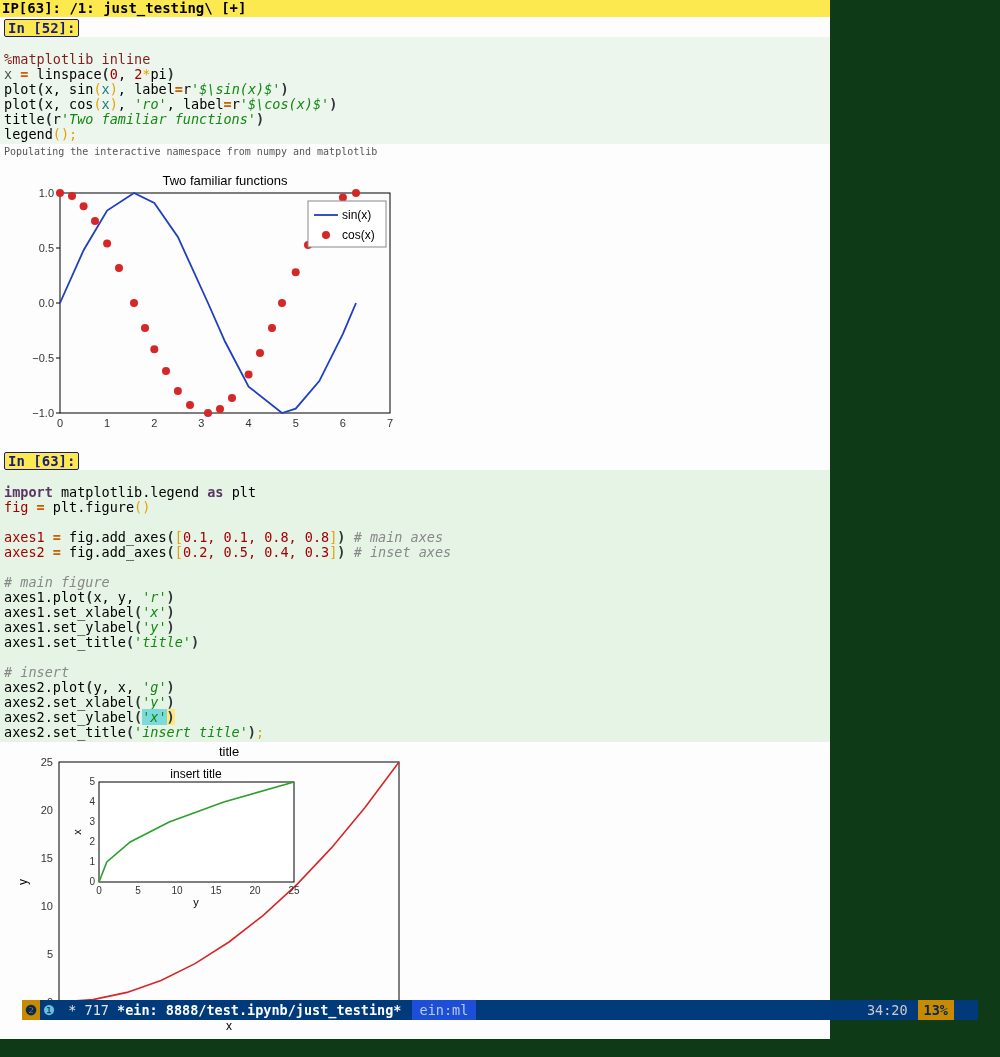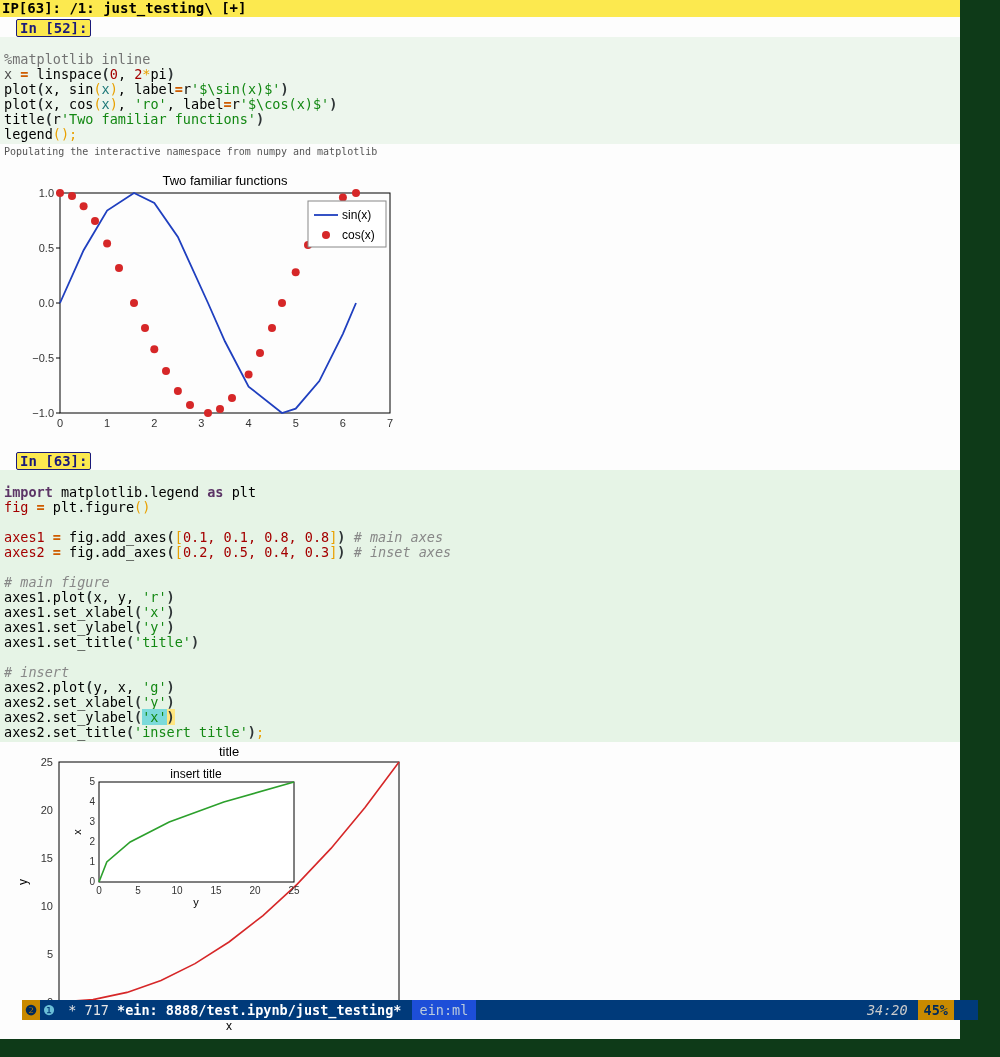--- a/index.html
+++ b/index.html
@@ -19,37 +19,37 @@
     inset: 0;
     background:
       radial-gradient(circle at 10% 20%, #2a6b35 0, #0e3a18 40%),
       radial-gradient(circle at 80% 70%, #2f7a3d 0, #0a3015 45%),
       radial-gradient(circle at 50% 90%, #1e5a28 0, #0a3015 50%);
     z-index: 0;
   }
   .frame {
     position: absolute;
     left: 0; top: 0;
-    width: 960px;
+    width: 830px;
     z-index: 1;
   }
   .titlebar {
     background: #fce94f;
     color: #000;
     font-weight: bold;
     padding: 0 2px;
     line-height: 17px;
     height: 17px;
     white-space: pre;
   }
   .buffer {
     background: #fdfdfd;
     padding: 0;
   }
-  .prompt-line { padding: 0 4px; margin-left: 12px; }
+  .prompt-line { padding: 0 4px; }
   .prompt-box {
     background: #fce94f;
     border: 1.5px solid #1a1a7a;
     border-radius: 2px;
     color: #1a1a7a;
     font-weight: bold;
     padding: 0 3px;
     display: inline-block;
   }
   .cell-code {
@@ -71,27 +71,27 @@
     color: #555;
   }
   .chart-wrap {
     background: #fdfdfd;
     padding: 12px 4px 4px 4px;
   }
   .chart-spacer { height: 10px; background:#fdfdfd; }
 
   
   .kw  { color: #5c3566; font-weight: bold; }  
-  .mag { color: #737373; }
+  .mag { color: #7f1d1d; }
   .var { color: #4e4e4e; }
   .teal{ color: #1f7a7a; }
   .num { color: #a40000; }   
   .op  { color: #e9a000; }   
   .opb { color: #2e3436; font-weight: bold; } 
-  .str { color: #138813; }   
+  .str { color: #138813; font-style: italic; }   
   .cmt { color: #888; font-style: italic; text-align: center; }
   .eq  { color: #ce5c00; font-weight: bold; }
   .assign { color: #a40000; }
   .cursor-bg { background: #ffe680; }
   .cursor-sel { background: #7bdada; }
 
   
   .modeline {
     position: absolute;
     bottom: 37px;
@@ -118,21 +118,21 @@
   }
   .ml-star { color: #e5e5e5; padding-left: 10px; }
   .ml-name { color: #fff; font-weight: bold; }
   .ml-mode {
     background: #1d4ed8;
     color: #bcd;
     padding: 0 8px;
     margin-left: 10px;
   }
   .ml-spacer { flex: 1; }
-  .ml-pos { color: #ccc; padding-right: 10px; font-style: italic; }
+  .ml-pos { color: #ccc; padding-right: 10px; }
   .ml-pct { background: #c98a00; color:#002a5a; font-weight:bold; padding:0 6px; }
   .ml-end { background: #003a7a; width: 24px; }
 
   
   .svgt { font-family: sans-serif; }
 </style>
 </head>
 <body>
 
 <div class="bg"></div>
@@ -319,15 +319,15 @@
   </div>
 </div>
 
 <div class="modeline">
   <span class="ml-left-badge">❷</span><span class="ml-left-badge2">❶</span>
   <span class="ml-star"><span>*</span> <span>717</span> </span>
   <span class="ml-name">*ein: 8888/test.ipynb/just_testing*</span>
   <span class="ml-mode">ein:ml</span>
   <span class="ml-spacer"></span>
   <span class="ml-pos">34:20</span>
-  <span class="ml-pct">45%</span>
+  <span class="ml-pct">13%</span>
   <span class="ml-end"></span>
 </div>
 
 </body></html>

